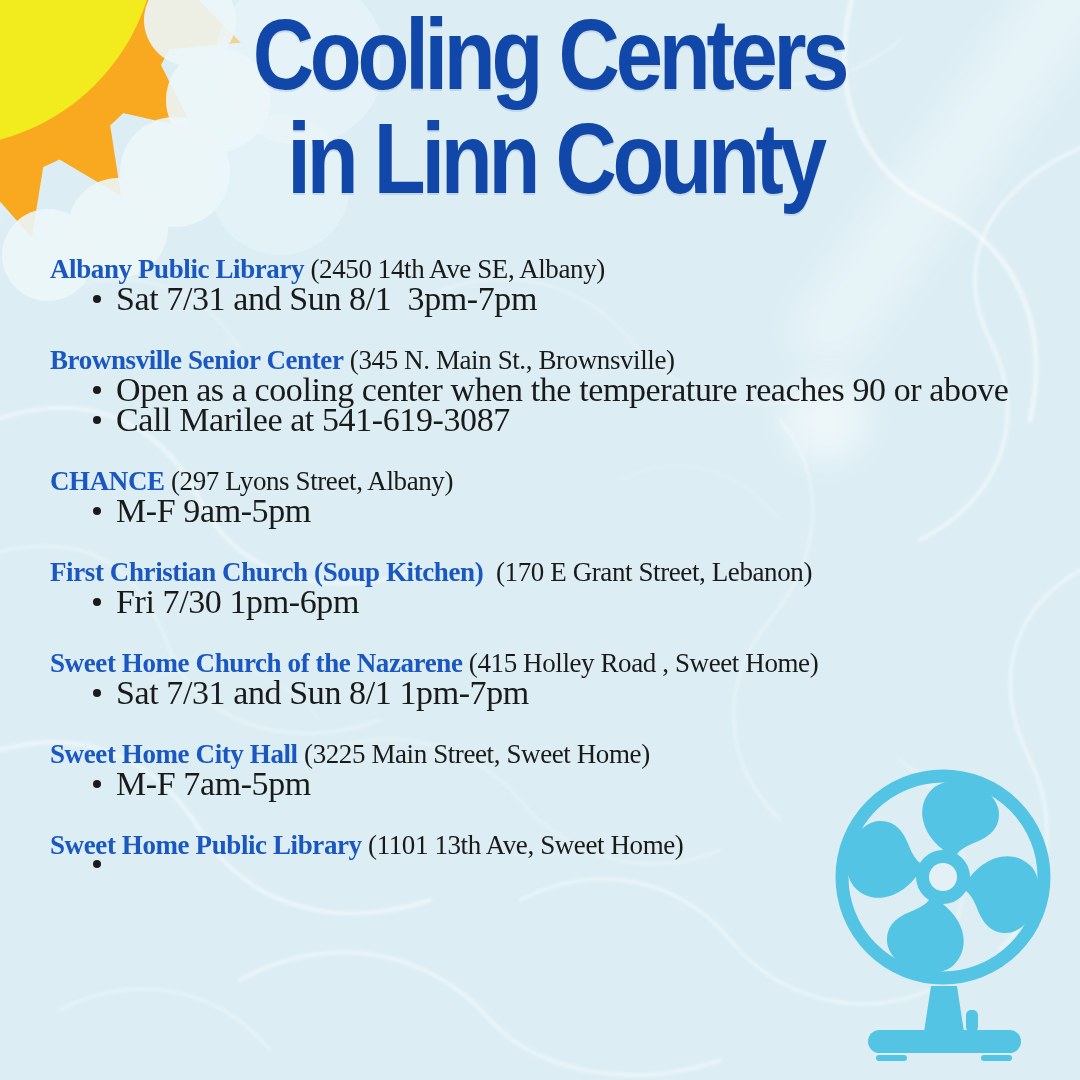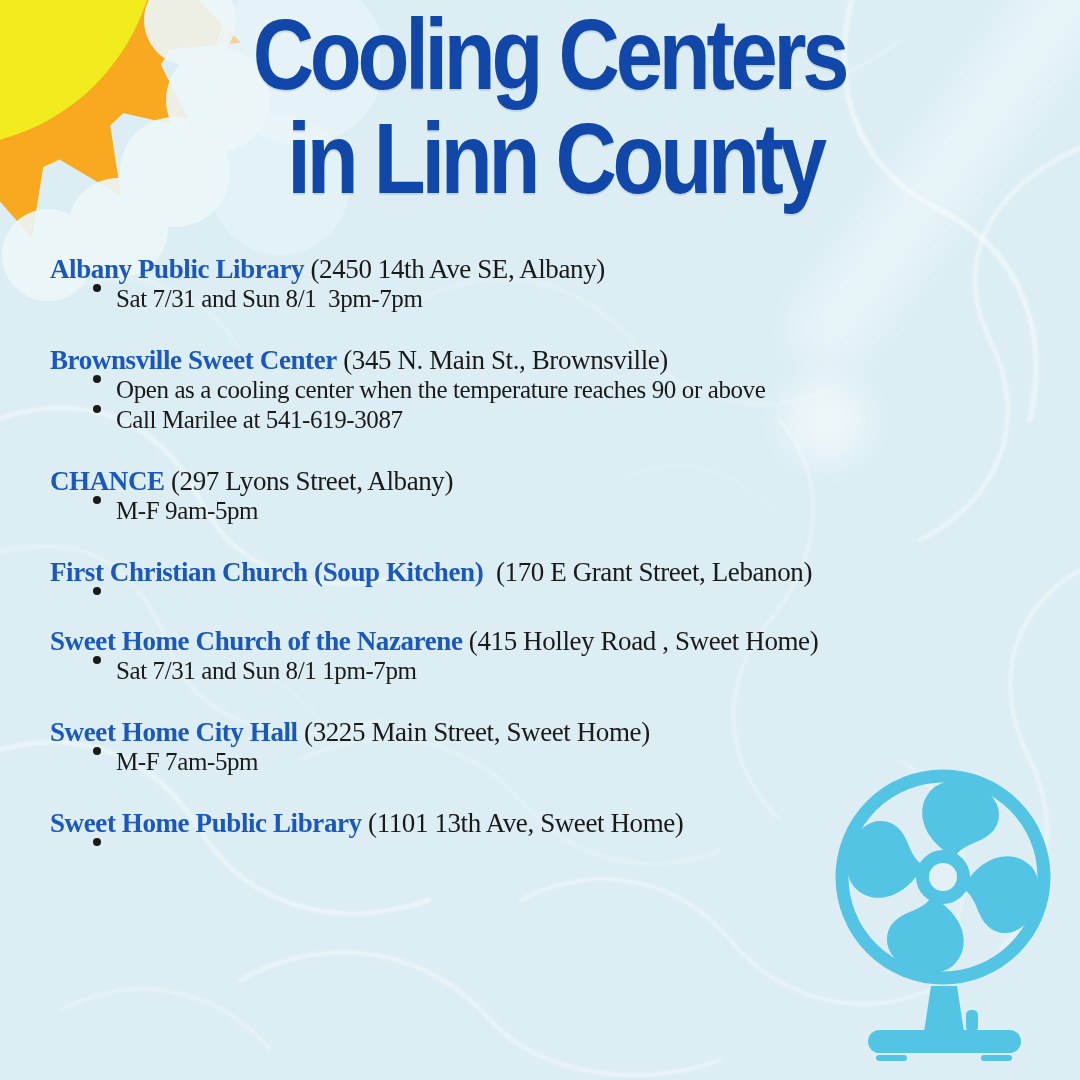--- a/index.html
+++ b/index.html
@@ -39,23 +39,23 @@
   }
   .entry{margin-bottom:31px;}
   .entry-head{
     white-space:pre;
     font-size:27px;line-height:30px;letter-spacing:-0.4px;
   }
   .center-name{color:#1a57c1;font-weight:bold;}
   .center-address{color:#1a1a1a;}
   .entry ul{list-style:none;margin:0;padding:0;}
   .entry li{
-    display:flex;align-items:flex-start;
+    display:flex;align-items:center;
     padding-left:43px;
-    font-size:25px;line-height:30px;letter-spacing:-0.4px;
+    font-size:34px;line-height:30px;letter-spacing:-0.4px;
   }
   .entry li .dot{
     flex:0 0 auto;
     width:8px;height:8px;border-radius:50%;
     background:#1a1a1a;margin-right:15px;
   }
   .entry li .detail-text{white-space:pre;}
 </style>
 </head>
 <body>
@@ -152,21 +152,21 @@
       <div class="entry-head"><span class="center-name">Albany Public Library</span><span class="center-address"> (2450 14th Ave SE, Albany)</span></div>
       <ul>
         <li>
             <span class="dot"></span>
             <span class="detail-text">Sat 7/31 and Sun 8/1  3pm-7pm</span>
           </li>
       </ul>
     </div>
 
     <div class="entry">
-      <div class="entry-head"><span class="center-name">Brownsville Sweet Center</span><span class="center-address"> (345 N. Main St., Brownsville)</span></div>
+      <div class="entry-head"><span class="center-name">Brownsville Senior Center</span><span class="center-address"> (345 N. Main St., Brownsville)</span></div>
       <ul>
         <li>
             <span class="dot"></span>
             <span class="detail-text">Open as a cooling center when the temperature reaches 90 or above</span>
           </li>
         <li>
             <span class="dot"></span>
             <span class="detail-text">Call Marilee at 541-619-3087</span>
           </li>
       </ul>
@@ -180,20 +180,21 @@
             <span class="detail-text">M-F 9am-5pm</span>
           </li>
       </ul>
     </div>
 
     <div class="entry">
       <div class="entry-head"><span class="center-name">First Christian Church (Soup Kitchen)</span><span class="center-address">  (170 E Grant Street, Lebanon)</span></div>
       <ul>
         <li>
             <span class="dot"></span>
+            <span class="detail-text">Fri 7/30 1pm-6pm</span>
           </li>
       </ul>
     </div>
 
 
     <div class="entry">
       <div class="entry-head"><span class="center-name">Sweet Home Church of the Nazarene</span><span class="center-address"> (415 Holley Road , Sweet Home)</span></div>
       <ul>
         <li>
             <span class="dot"></span>

